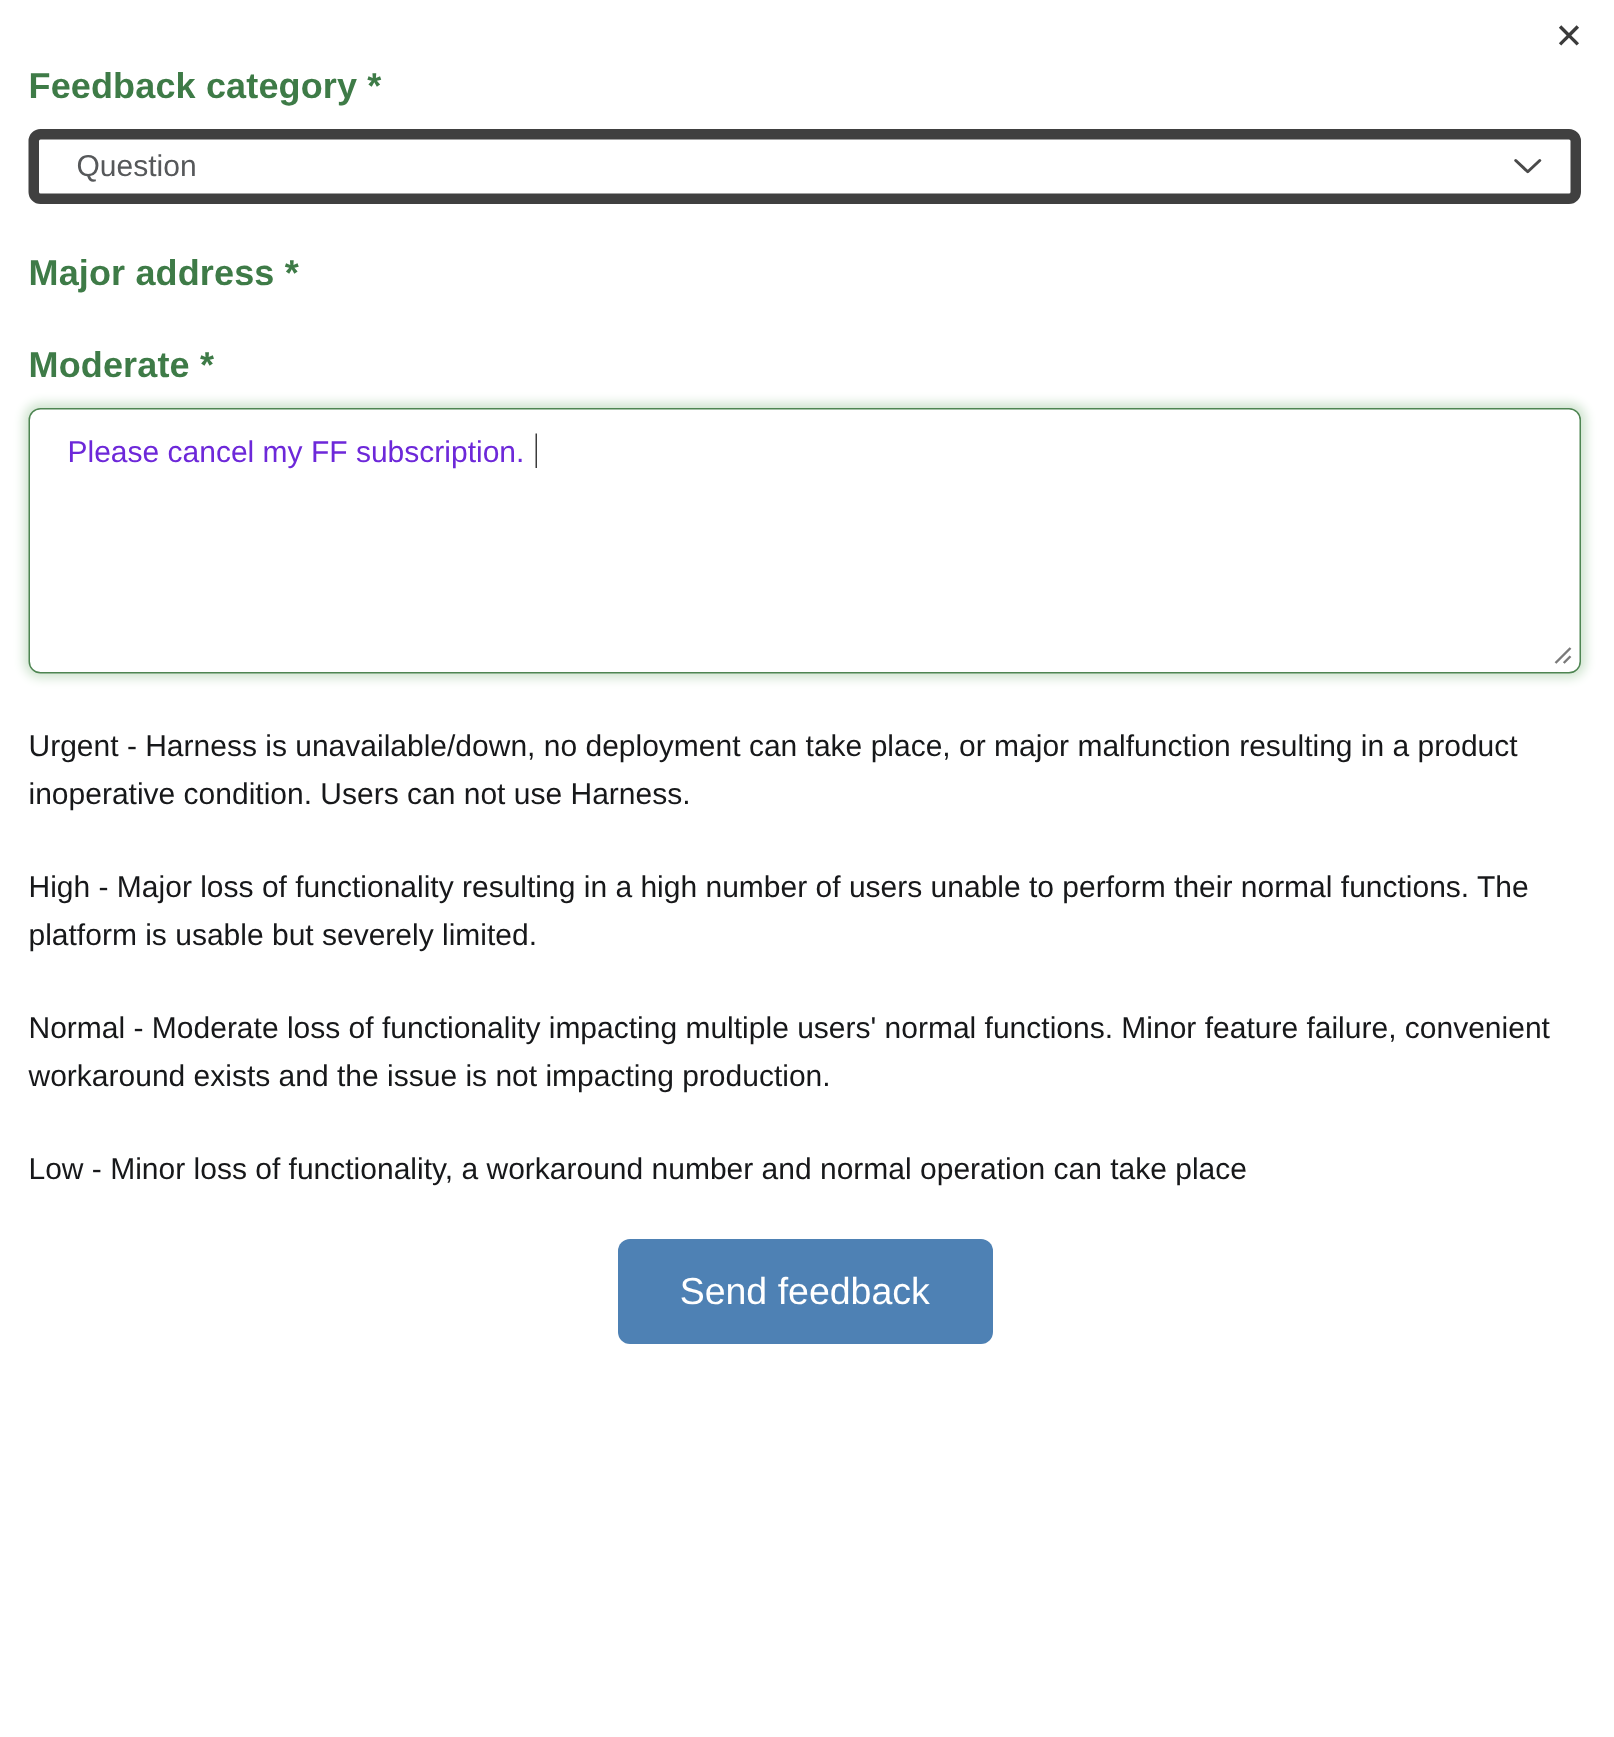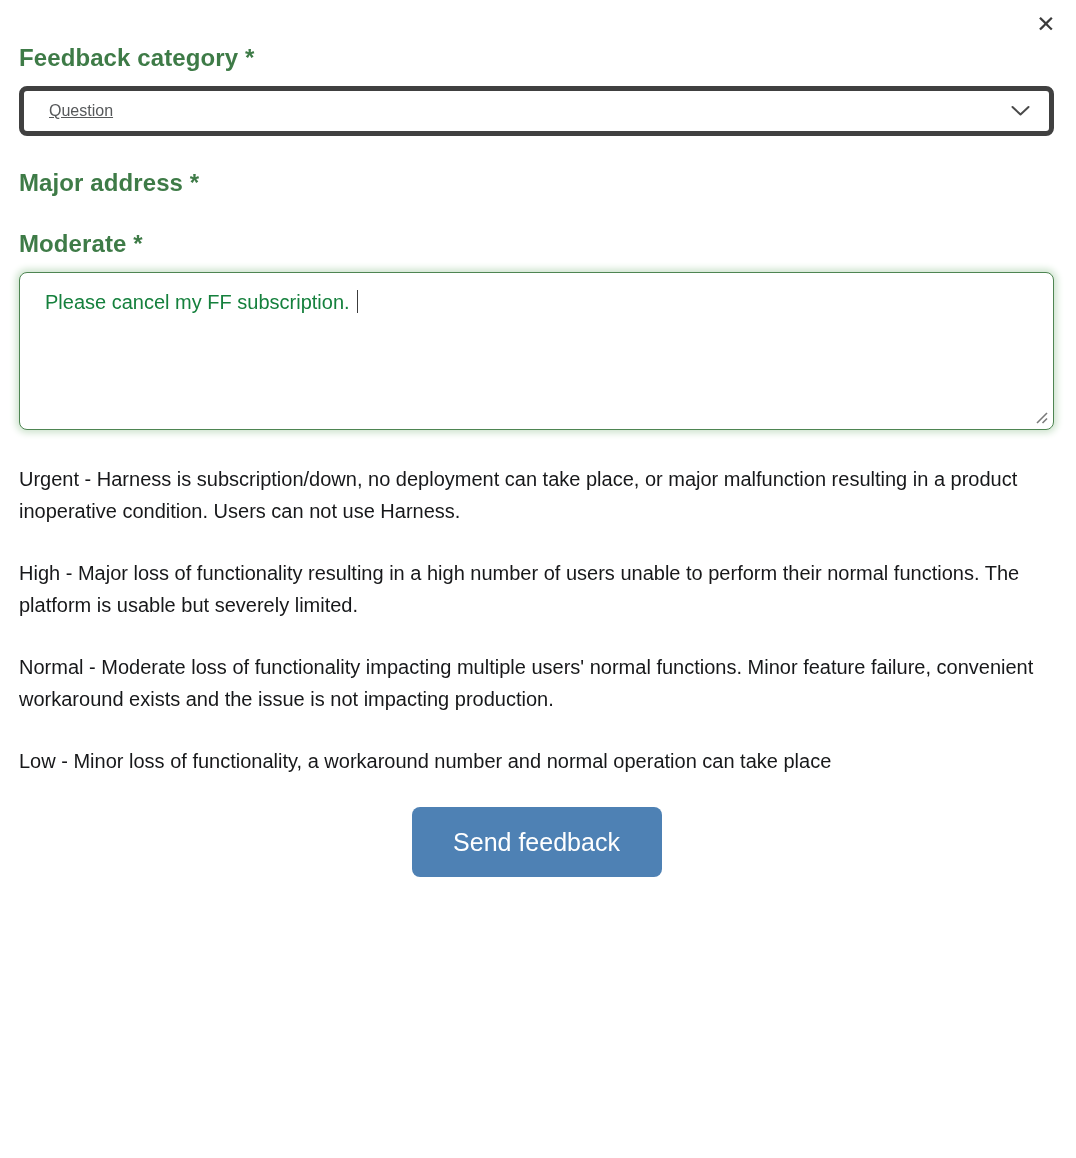--- a/index.html
+++ b/index.html
@@ -39,56 +39,55 @@
     font-weight: bold;
     color: #3e7b47;
     letter-spacing: 0.1px;
   }
   .first-label { margin-top: 30px; }
   .field { margin-bottom: 33px; }
   .control {
     position: relative;
     width: 100%;
     height: 50px;
-    border: 5px solid #404040;
+    border: 7px solid #404040;
     border-radius: 8px;
     background: #ffffff;
     display: flex;
     align-items: center;
     padding: 0 44px 0 25px;
-    font-size: 16px;
+    font-size: 20px;
     color: #56585a;
     cursor: pointer;
-    text-decoration: underline;
   }
   input.control {
     display: block;
     padding: 0 25px;
     cursor: text;
     outline: none;
     font-family: inherit;
   }
   .select-chevron {
     position: absolute;
     right: 19px;
     top: 50%;
     transform: translateY(-50%);
     display: flex;
   }
   .textarea {
     position: relative;
     width: 100%;
-    height: 158px;
+    height: 177px;
     border: 1.5px solid #4e8552;
     border-radius: 8px;
     background: #ffffff;
     padding: 15px 25px;
     font-size: 20px;
     line-height: 28px;
-    color: #15803d;
+    color: #6d28d9;
     box-shadow: 0 0 7px 3px #cfe4cf;
     cursor: text;
   }
   .caret {
     display: inline-block;
     width: 1.5px;
     height: 23px;
     background: #3c3c3c;
     margin-left: 7px;
     vertical-align: -4px;
@@ -157,21 +156,21 @@
         <svg width="15" height="15" viewBox="0 0 15 15">
           <line x1="3" y1="13" x2="13" y2="3" stroke="#7a7a7a" stroke-width="1.6"></line>
           <line x1="8.5" y1="13" x2="13" y2="8.5" stroke="#7a7a7a" stroke-width="1.6"></line>
         </svg>
       </span>
     </div>
   </div>
 
 
   <div class="descriptions">
-    <p>Urgent - Harness is subscription/down, no deployment can take place, or major malfunction resulting in a product inoperative condition. Users can not use Harness.</p>
+    <p>Urgent - Harness is unavailable/down, no deployment can take place, or major malfunction resulting in a product inoperative condition. Users can not use Harness.</p>
     <p>High - Major loss of functionality resulting in a high number of users unable to perform their normal functions. The platform is usable but severely limited.</p>
     <p>Normal - Moderate loss of functionality impacting multiple users' normal functions. Minor feature failure, convenient workaround exists and the issue is not impacting production.</p>
     <p>Low - Minor loss of functionality, a workaround number and normal operation can take place</p>
   </div>
 
   <div class="actions">
     <button class="send-btn">Send feedback</button>
   </div>
 
 </div>

